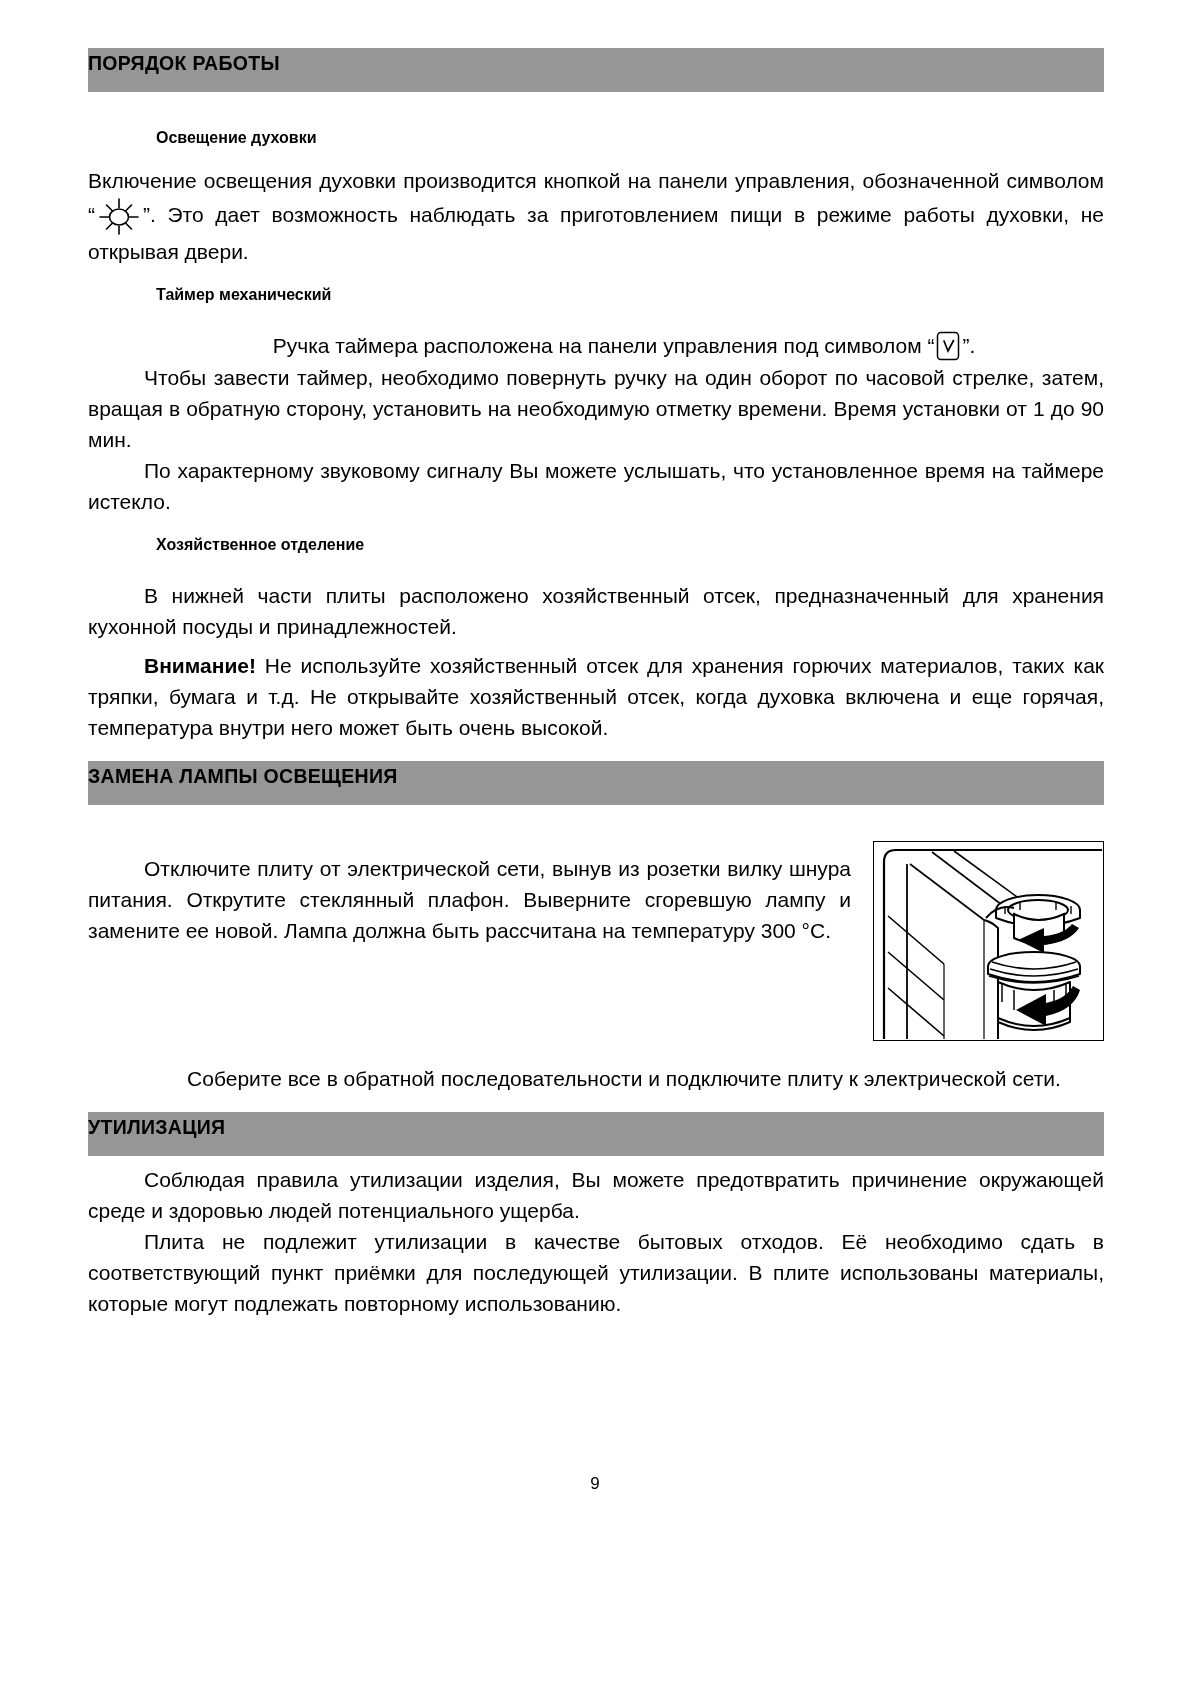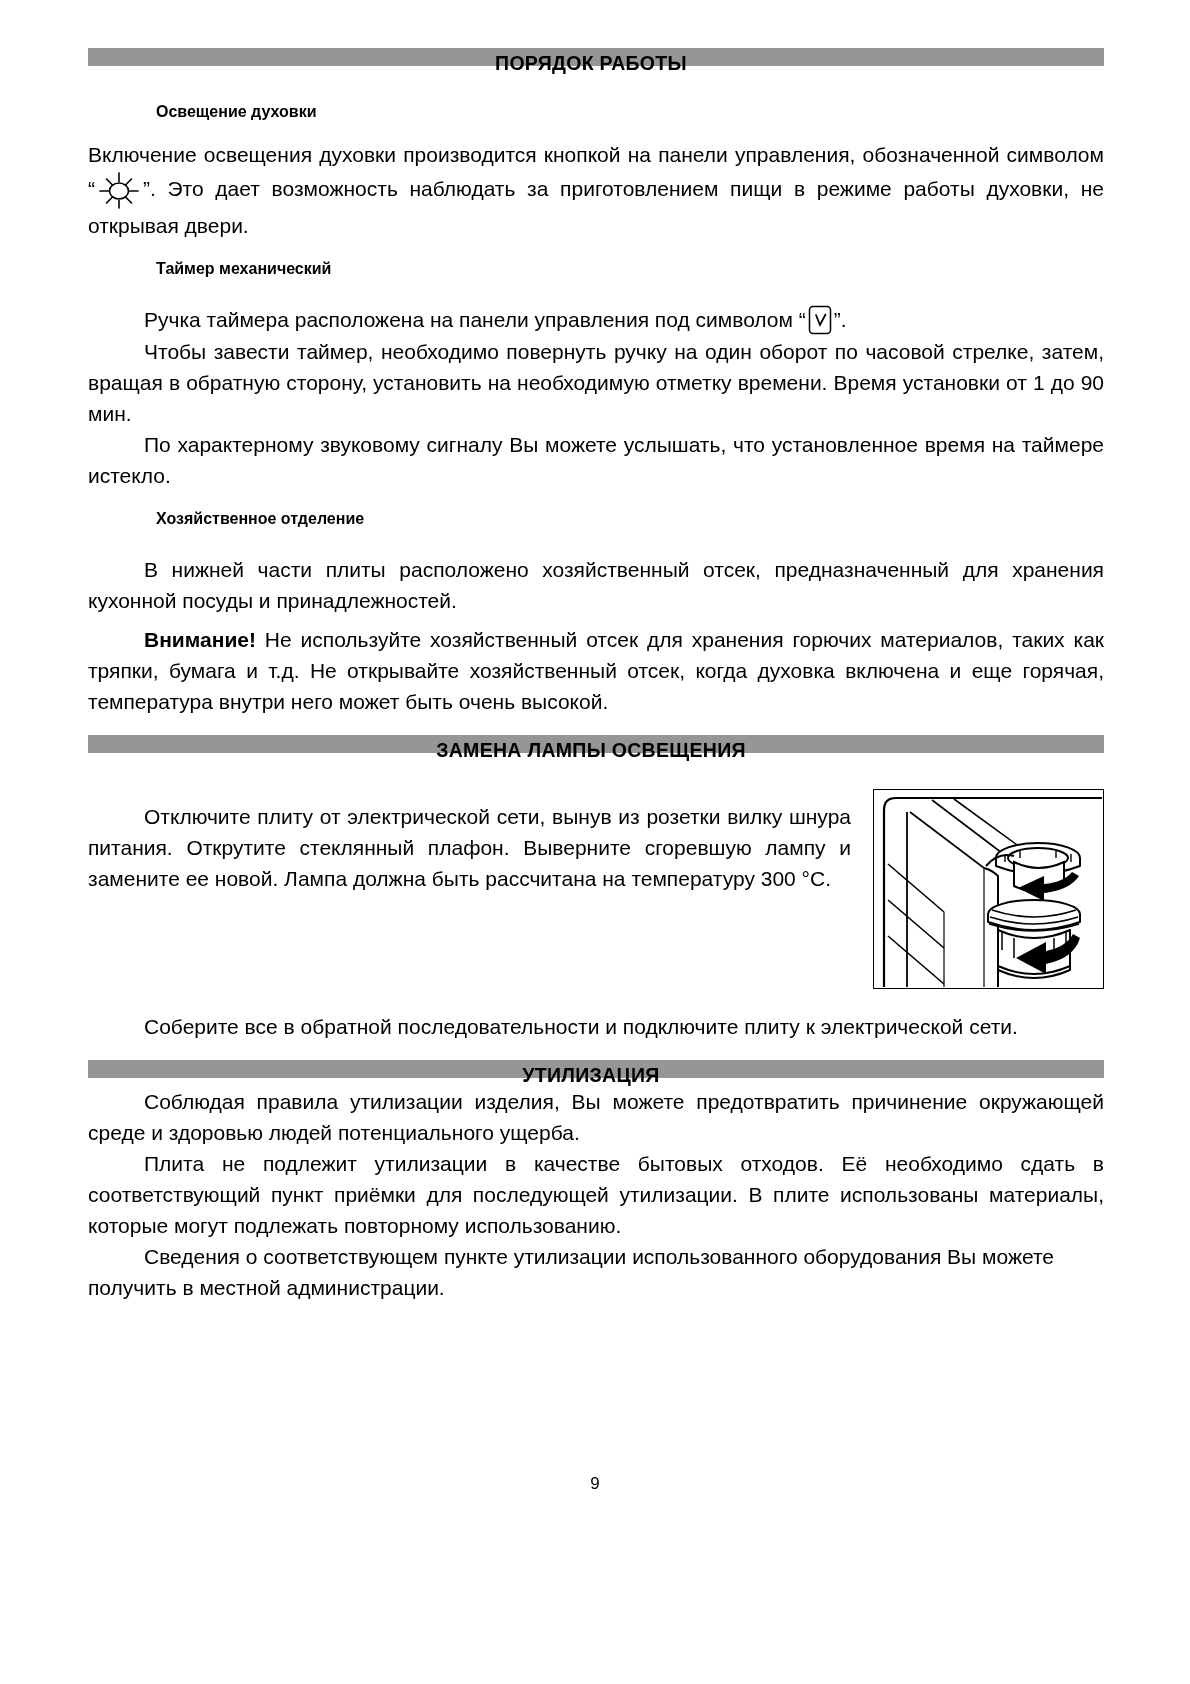--- a/index.html
+++ b/index.html
@@ -27,23 +27,23 @@
   .content {
     position: absolute;
     left: 88px;
     top: 48px;
     width: 1016px;
   }
 
   
   .banner {
     background: #969696;
-    height: 18px;
+    height: 44px;
     line-height: 30px;
-    text-align: center;
+    text-align: left;
     padding-right: 10px;
     box-sizing: border-box;
     font-weight: bold;
     font-size: 19.5px;
     letter-spacing: 0.3px;
     color: #000000;
     margin-bottom: 0;
   }
 
   
@@ -52,21 +52,21 @@
     line-height: 31px;
     text-align: justify;
     text-justify: inter-word;
     margin: 0;
     color: #000;
   }
   .para.first-indent {
     text-indent: 56px;
   }
   .para.nojust {
-    text-align: left;
+    text-align: center;
   }
   .sub-head {
     font-size: 16px;
     line-height: 31px;
     font-weight: bold;
     margin: 12px;
     text-indent: 56px;
   }
   .bold { font-weight: bold; }
 
@@ -275,18 +275,17 @@
     <div class="gap-md"></div>
 
     <div class="banner">УТИЛИЗАЦИЯ</div>
 
     <div class="gap-sm"></div>
 
     <p class="para first-indent">Соблюдая правила утилизации изделия, Вы можете предотвратить причинение окружающей среде и здоровью людей потенциального ущерба.</p>
 
     <p class="para first-indent">Плита не подлежит утилизации в качестве бытовых отходов. Её необходимо сдать в соответствующий пункт приёмки для последующей утилизации. В плите использованы материалы, которые могут подлежать повторному использованию.</p>
 
-    <p class="para nojust first-indent">Сведения о соответствующем пункте утилизации использованного оборудования Вы можете получить в местной администрации.</p>
 
   </div>
 
   <div class="page-number">9</div>
 </div>
 
 </body></html>

